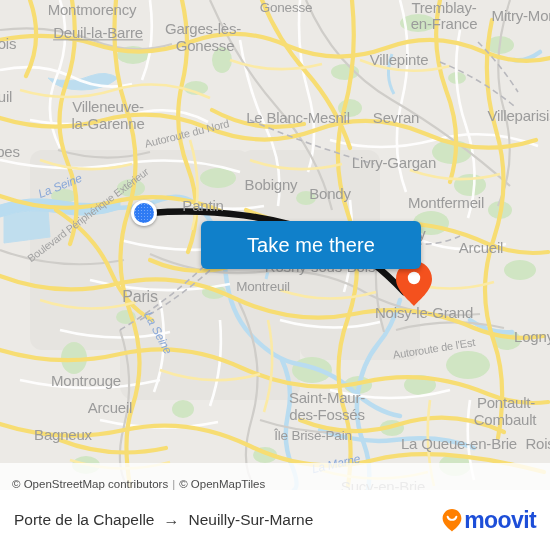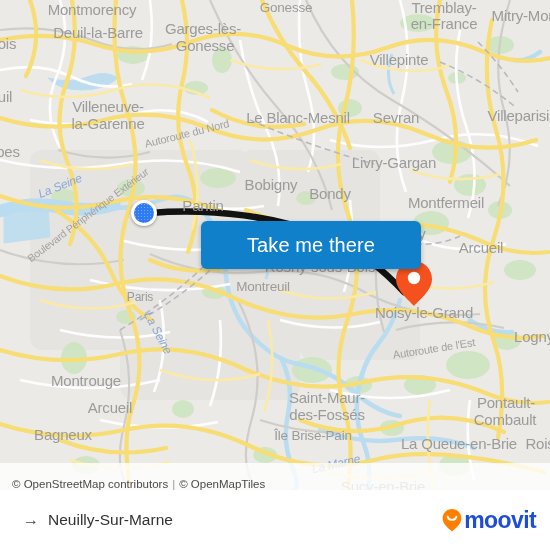--- a/index.html
+++ b/index.html
@@ -20,21 +20,21 @@
     font-family:"Liberation Sans", sans-serif;
     white-space:nowrap;
     text-align:center;
     line-height:1.02;
     letter-spacing:-0.2px;
     transform:translate(-50%,-50%);
     pointer-events:none;
   }
   .lbl.city{font-size:15px;}
   .lbl.city-sm{font-size:13.5px;}
-  .lbl.big{font-size:12px;}
+  .lbl.big{font-size:16px;}
   .lbl.water{color:#8aa8d8;font-size:12px;font-style:italic;}
   .lbl.road{color:#a2a2a2;font-size:10.5px;}
   .lbl.road2{color:#a2a2a2;font-size:11px;}
 
   
   .origin{
     position:absolute;left:144px;top:213px;width:26px;height:26px;
     transform:translate(-50%,-50%);
   }
   .origin .ring{
@@ -251,21 +251,21 @@
       <path d="M150 213 C 210 208, 280 216, 330 238 C 365 254, 385 272, 404 292" stroke="#121212" stroke-width="6.5" fill="none" stroke-linecap="round"></path>
     </svg>
 
     <div id="map-labels">
         <div class="lbl city" style="left: 92px; top: 10px;">Montmorency</div>
         <div class="lbl city-sm" style="left: 286px; top: 8px;">Gonesse</div>
         <div class="lbl city" style="left: 444px; top: 8px;">Tremblay-</div>
         <div class="lbl city" style="left: 444px; top: 24px;">en-France</div>
         <div class="lbl city" style="left: 526px; top: 16px;">Mitry-Mory</div>
         <div class="lbl city" style="left: 7px; top: 44px;">ois</div>
-        <div class="lbl city" style="left: 98px; top: 33px;">Deuil-la-Barre</div>
+        <div class="lbl city" style="left: 98px; top: 33px; text-decoration: underline;">Deuil-la-Barre</div>
         <div class="lbl city" style="left: 203px; top: 29px;">Garges-lès-</div>
         <div class="lbl city" style="left: 205px; top: 46px;">Gonesse</div>
         <div class="lbl city" style="left: 399px; top: 60px;">Villepinte</div>
         <div class="lbl city" style="left: 5px; top: 97px;">uil</div>
         <div class="lbl city" style="left: 108px; top: 107px;">Villeneuve-</div>
         <div class="lbl city" style="left: 108px; top: 124px;">la-Garenne</div>
         <div class="lbl city" style="left: 298px; top: 118px;">Le Blanc-Mesnil</div>
         <div class="lbl city" style="left: 396px; top: 118px;">Sevran</div>
         <div class="lbl city" style="left: 522px; top: 116px;">Villeparisis</div>
         <div class="lbl road2" style="left: 187px; top: 134px; transform: translate(-50%, -50%) rotate(-14deg);">Autoroute du Nord</div>
@@ -318,20 +318,21 @@
 
     <div class="attrib">
       <span>© OpenStreetMap contributors</span>
       <span class="sep">|</span>
       <span>© OpenMapTiles</span>
     </div>
   </div>
 
   <div class="bottom">
     <div class="route">
+      <span>Porte de la Chapelle</span>
       <span class="arrow">→</span>
       <span>Neuilly-Sur-Marne</span>
     </div>
     <div class="brand">
       <svg width="22" height="24" viewBox="0 0 22 24">
         <path d="M11 1 C5.8 1 1.6 5.2 1.6 10.4 C1.6 16.6 9 21.4 11 23.4 C13 21.4 20.4 16.6 20.4 10.4 C20.4 5.2 16.2 1 11 1z" fill="#ff8000"></path>
         <path d="M6.6 8.6 a4.6 4.6 0 0 0 8.8 0" fill="none" stroke="#ffffff" stroke-width="1.9" stroke-linecap="round"></path>
       </svg>
       <span class="word">moovit</span>
     </div>

